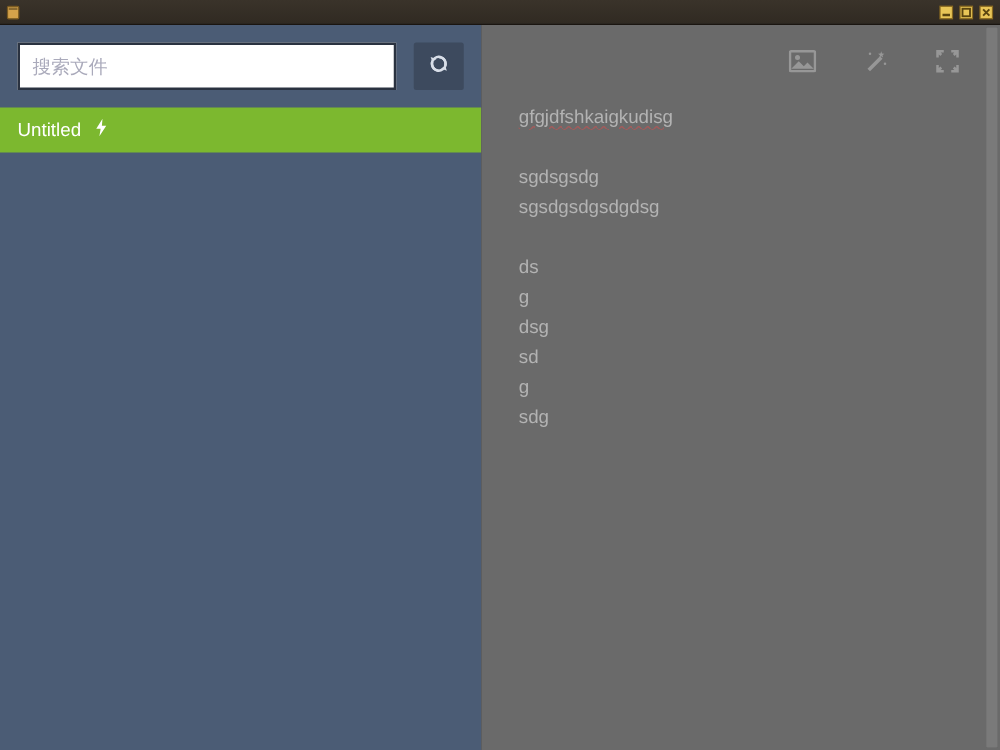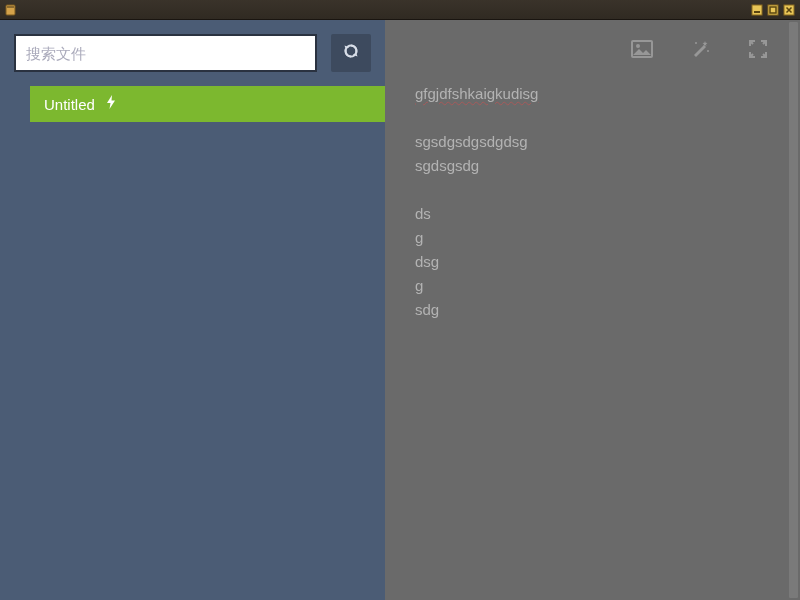--- a/index.html
+++ b/index.html
@@ -12,21 +12,21 @@
 .win-btn { width: 14px; height: 14px; display: flex; align-items: center; justify-content: center; cursor: pointer; }
 
 .main { display: flex; height: 580px; }
 
 .sidebar { width: 385px; background: #4b5c75; display: flex; flex-direction: column; }
 .search-row { display: flex; gap: 14px; padding: 14px 14px; align-items: center; }
 .search-input { flex: 1; height: 38px; border: 2px solid #2a3240; background: #fff; font-size: 15px; padding: 0 10px; color: #8b5cf6; outline: none; }
 .search-input::placeholder { color: #aab; }
 .refresh-btn { width: 40px; height: 38px; background: #3d4a5e; display: flex; align-items: center; justify-content: center; cursor: pointer; border-radius: 2px; }
 
-.file-list { flex: 1; margin-left: 30px; }
+.file-list { flex: 1; }
 .file-item { height: 36px; display: flex; align-items: center; padding: 0 14px; gap: 10px; cursor: pointer; }
 .file-item.active { background: #7cb82f; color: #fff; }
 .file-label { font-size: 15px; }
 
 .content { flex: 1; background: #6a6a6a; display: flex; flex-direction: column; position: relative; }
 .content-toolbar { height: 58px; display: flex; justify-content: flex-end; align-items: center; gap: 34px; padding: 0 30px; }
 .tool-icon { opacity: 0.55; cursor: pointer; display: flex; align-items: center; justify-content: center; width: 24px; height: 24px; }
 
 .editor { padding: 4px 30px 20px 30px; color: #b3b3b3; font-size: 15px; line-height: 24px; overflow-y: auto; }
 .editor p { min-height: 24px; }
@@ -118,26 +118,27 @@
             <path d="M2 7 L2 2 L7 2 M5 5 L2 2" stroke="#bdbdbd" stroke-width="2" fill="none"></path>
             <path d="M13 2 L18 2 L18 7 M15 5 L18 2" stroke="#bdbdbd" stroke-width="2" fill="none"></path>
             <path d="M18 13 L18 18 L13 18 M15 15 L18 18" stroke="#bdbdbd" stroke-width="2" fill="none"></path>
             <path d="M7 18 L2 18 L2 13 M5 15 L2 18" stroke="#bdbdbd" stroke-width="2" fill="none"></path>
           </svg>
       </span>
     </div>
     <div class="editor" id="editor">
         <p><span class="wavy">gfgjdfshkaigkudisg</span></p>
         <p>&nbsp;</p>
+        <p><span>sgdsgsdg</span></p>
         <p><span>sgsdgsdgsdgdsg</span></p>
-        <p><span>sgdsgsdg</span></p>
         <p>&nbsp;</p>
         <p><span>ds</span></p>
         <p><span>g</span></p>
         <p><span>dsg</span></p>
+        <p><span>sd</span></p>
         <p><span>g</span></p>
         <p><span>sdg</span></p>
       </div>
     <div class="scroll-track">
       <div class="scroll-thumb"></div>
     </div>
   </div>
 </div>
 
 </body></html>

